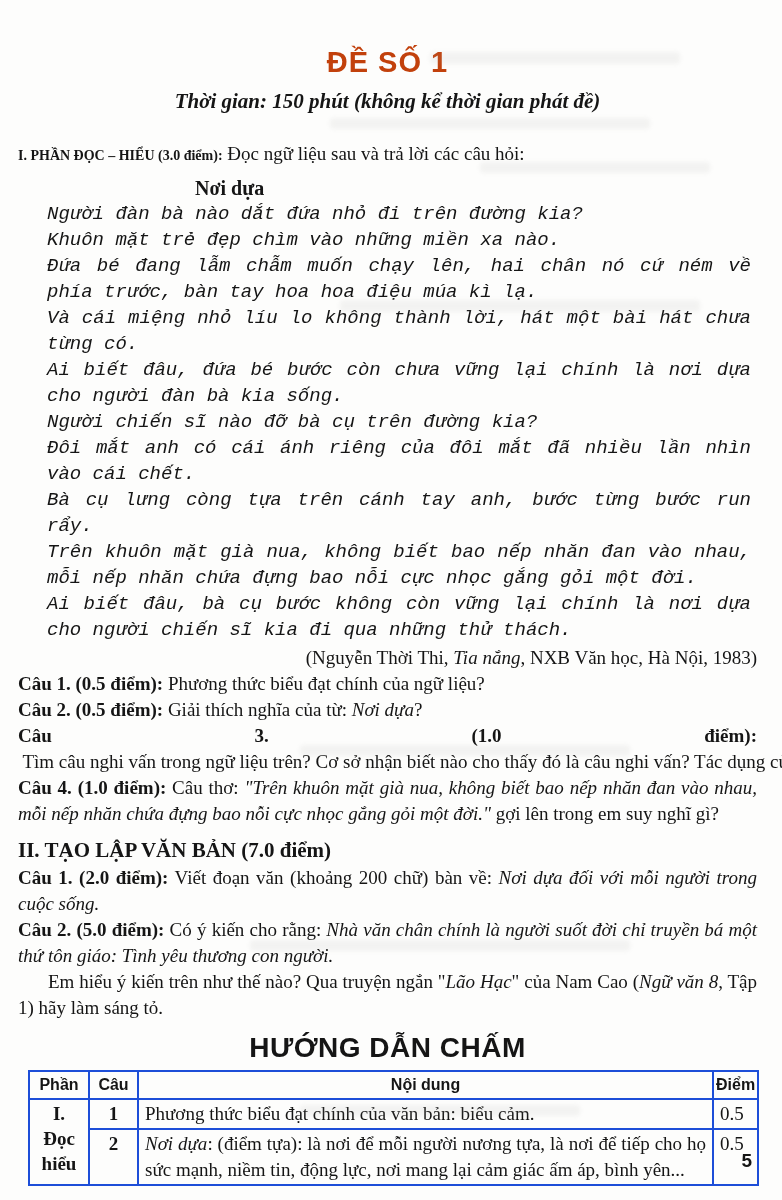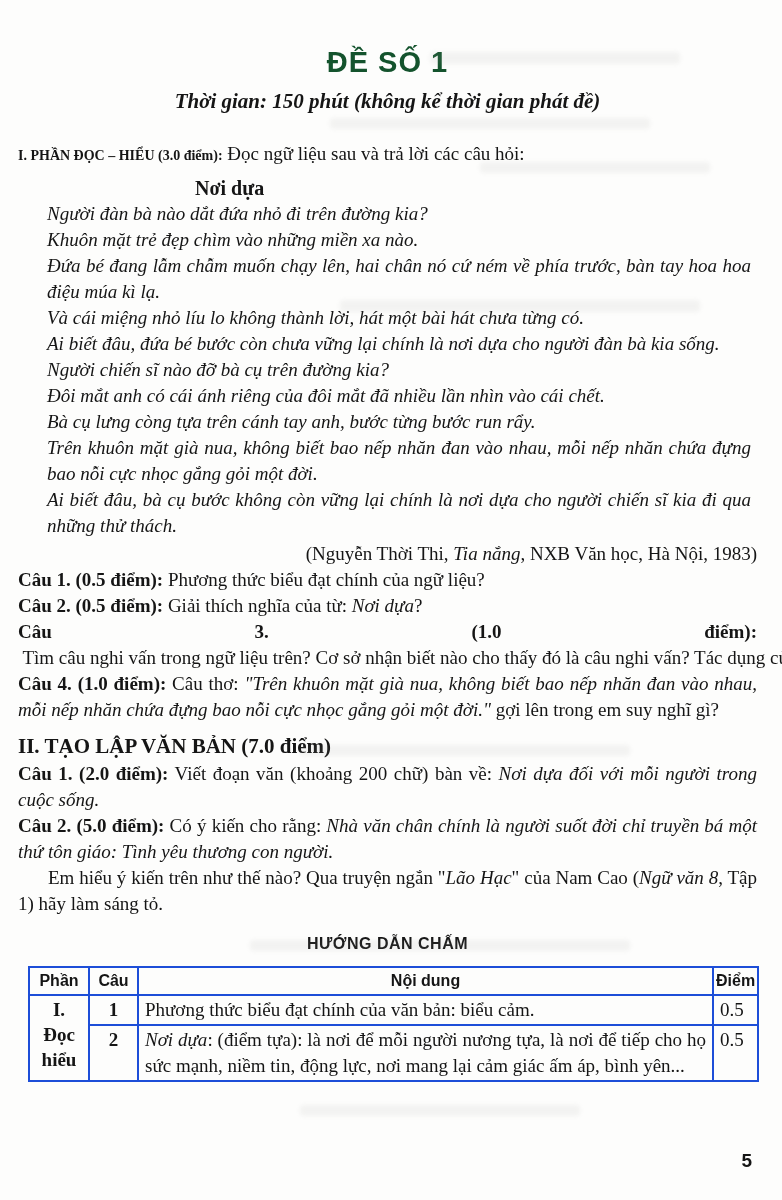--- a/index.html
+++ b/index.html
@@ -12,42 +12,42 @@
     padding:0 25px 0 18px;
     overflow:hidden;
     font-family:"Liberation Serif","DejaVu Serif",serif;
     font-size:19px;line-height:26px;color:#151515;
   }
   
   .smudge{position:absolute;background:#9a9a96;opacity:.10;filter:blur(2px);border-radius:4px;pointer-events:none;}
   .doc-title{
     margin:46px 0 0;text-align:center;
     font-family:"Liberation Sans","DejaVu Sans",sans-serif;
-    font-weight:bold;font-size:29px;line-height:32px;letter-spacing:1px;color:#14532d;
+    font-weight:bold;font-size:29px;line-height:32px;letter-spacing:1px;color:#c2410c;
   }
   .doc-subtitle{
     margin:11px 0 0;text-align:center;
     font-weight:bold;font-style:italic;font-size:21px;line-height:25px;
   }
   .section-heading{margin:27px 0 0;}
   .section-heading b{font-size:14px;}
   .poem-title{margin:6px 0 0 177px;font-weight:bold;font-size:20px;}
   .poem{margin:0;}
-  .poem p{margin:0 6px 0 29px;font-style:italic;text-align:justify;}
+  .poem p{margin:0 6px 0 29px;font-style:italic;text-align:justify;font-family:Liberation Mono, monospace;}
   .citation{margin:2px 0 0;text-align:right;}
   .q{margin:0;text-align:justify;}
   .q .qlabel{font-weight:bold;}
   .q .sp{white-space:pre;}
   .it{font-style:italic;}
   .section2-heading{margin:9px 0 0;font-weight:bold;font-size:21px;line-height:29px;}
   .note{margin:0;text-indent:30px;text-align:justify;}
   .hdc-heading{
     margin:14px 0 0;text-align:center;
     font-family:"Liberation Sans","DejaVu Sans",sans-serif;
-    font-weight:bold;font-size:16px;line-height:26px;letter-spacing:.5px;
+    font-weight:bold;font-size:28px;line-height:26px;letter-spacing:.5px;
   }
   table.grading{
     margin:9px 0 0 10px;
     border-collapse:collapse;
     width:729px;
     table-layout:fixed;
   }
   table.grading th,table.grading td{
     border:2px solid #1d4ed8;
     padding:1px 6px;

